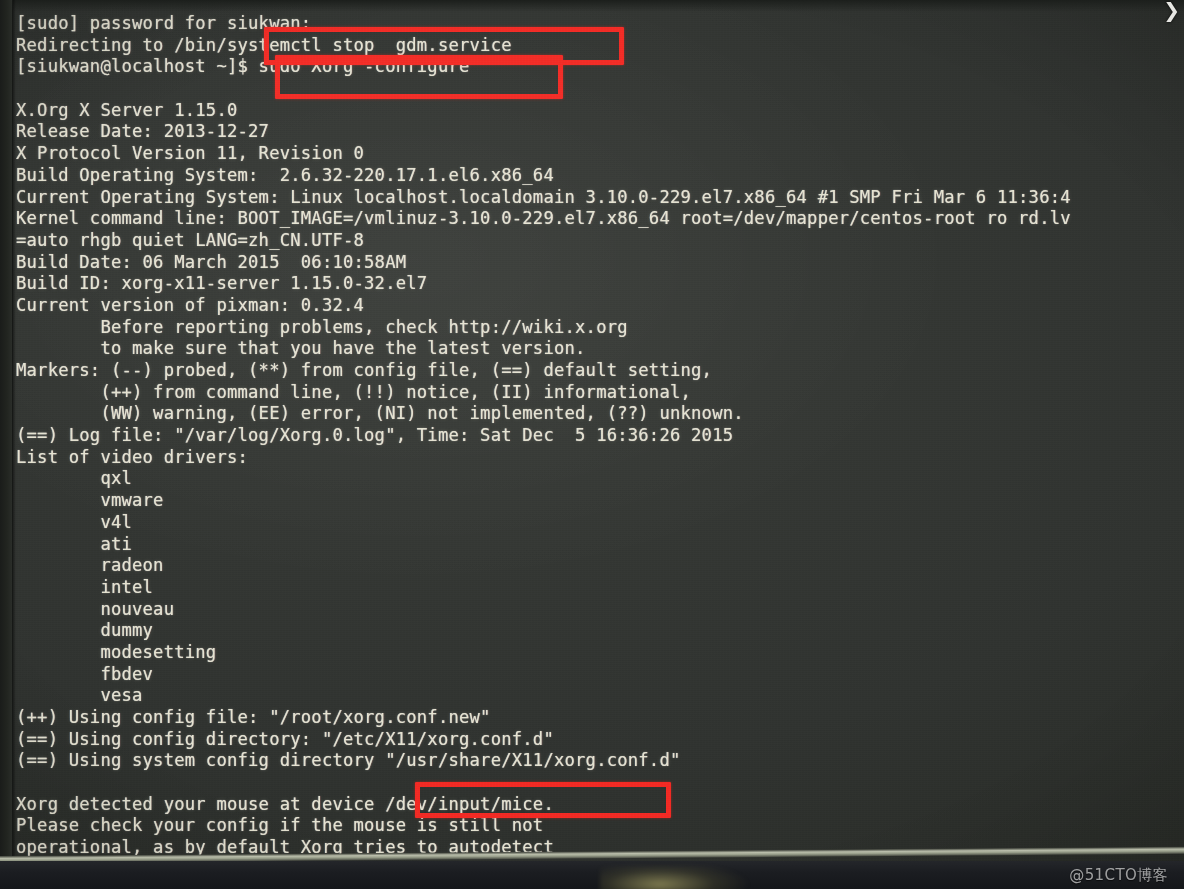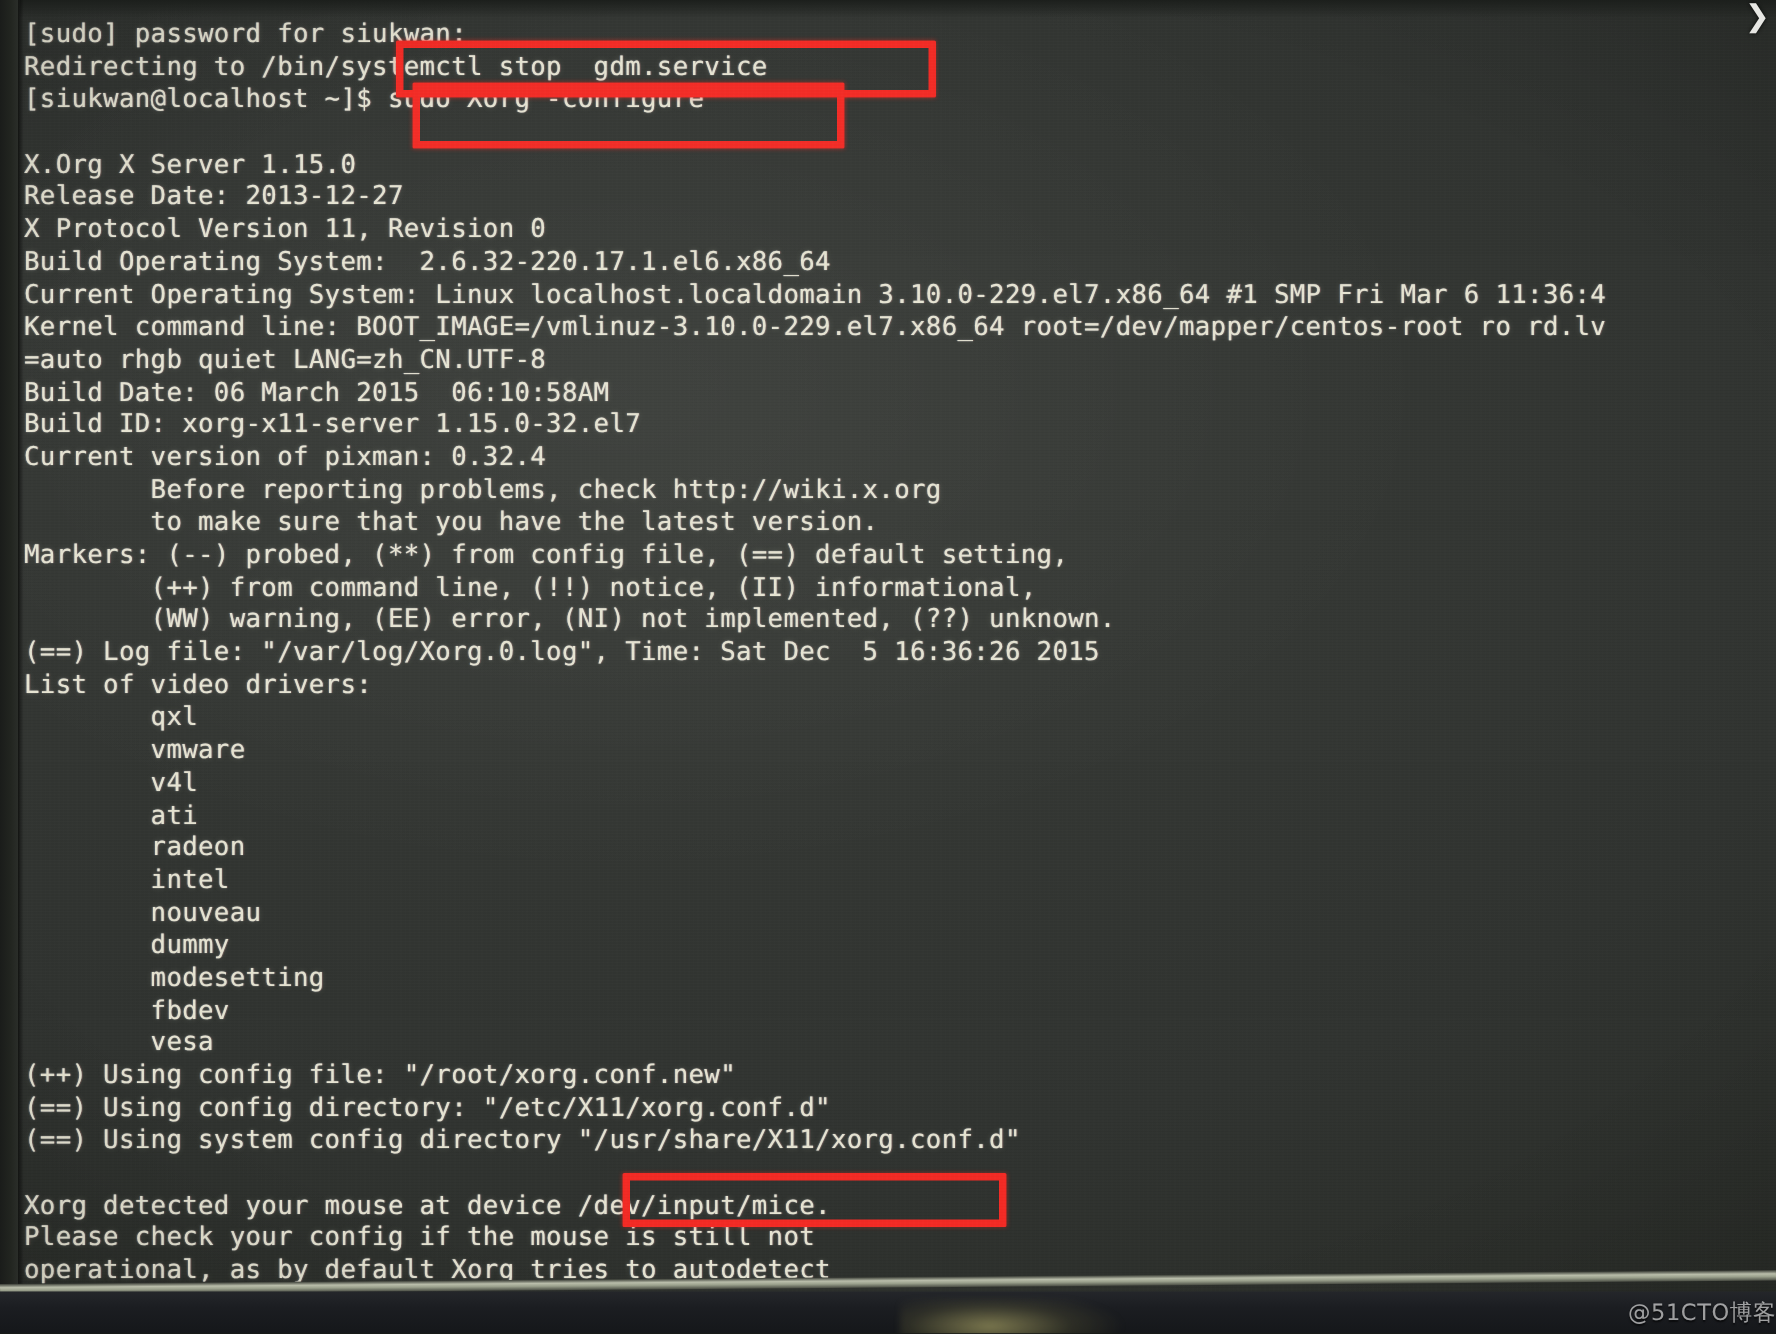--- a/index.html
+++ b/index.html
@@ -106,21 +106,21 @@
 
   
   #corner-chevron{
     position:absolute;right:4px;top:0px;
     color:#f2f2ee;font-size:20px;line-height:20px;
     font-family:"DejaVu Sans","Liberation Sans",sans-serif;
     text-shadow:0 0 3px rgba(0,0,0,.8);
     opacity:.95;
   }
   #watermark{
-    position:absolute;right:0;bottom:4px;
+    position:absolute;right:16px;bottom:4px;
     color:rgba(232,232,232,.66);
     font-size:15px;
     font-family:"DejaVu Sans","Liberation Sans",sans-serif;
     letter-spacing:.4px;
     text-shadow:0 1px 1px rgba(0,0,0,.6);
   }
 </style>
 </head>
 <body>
 

